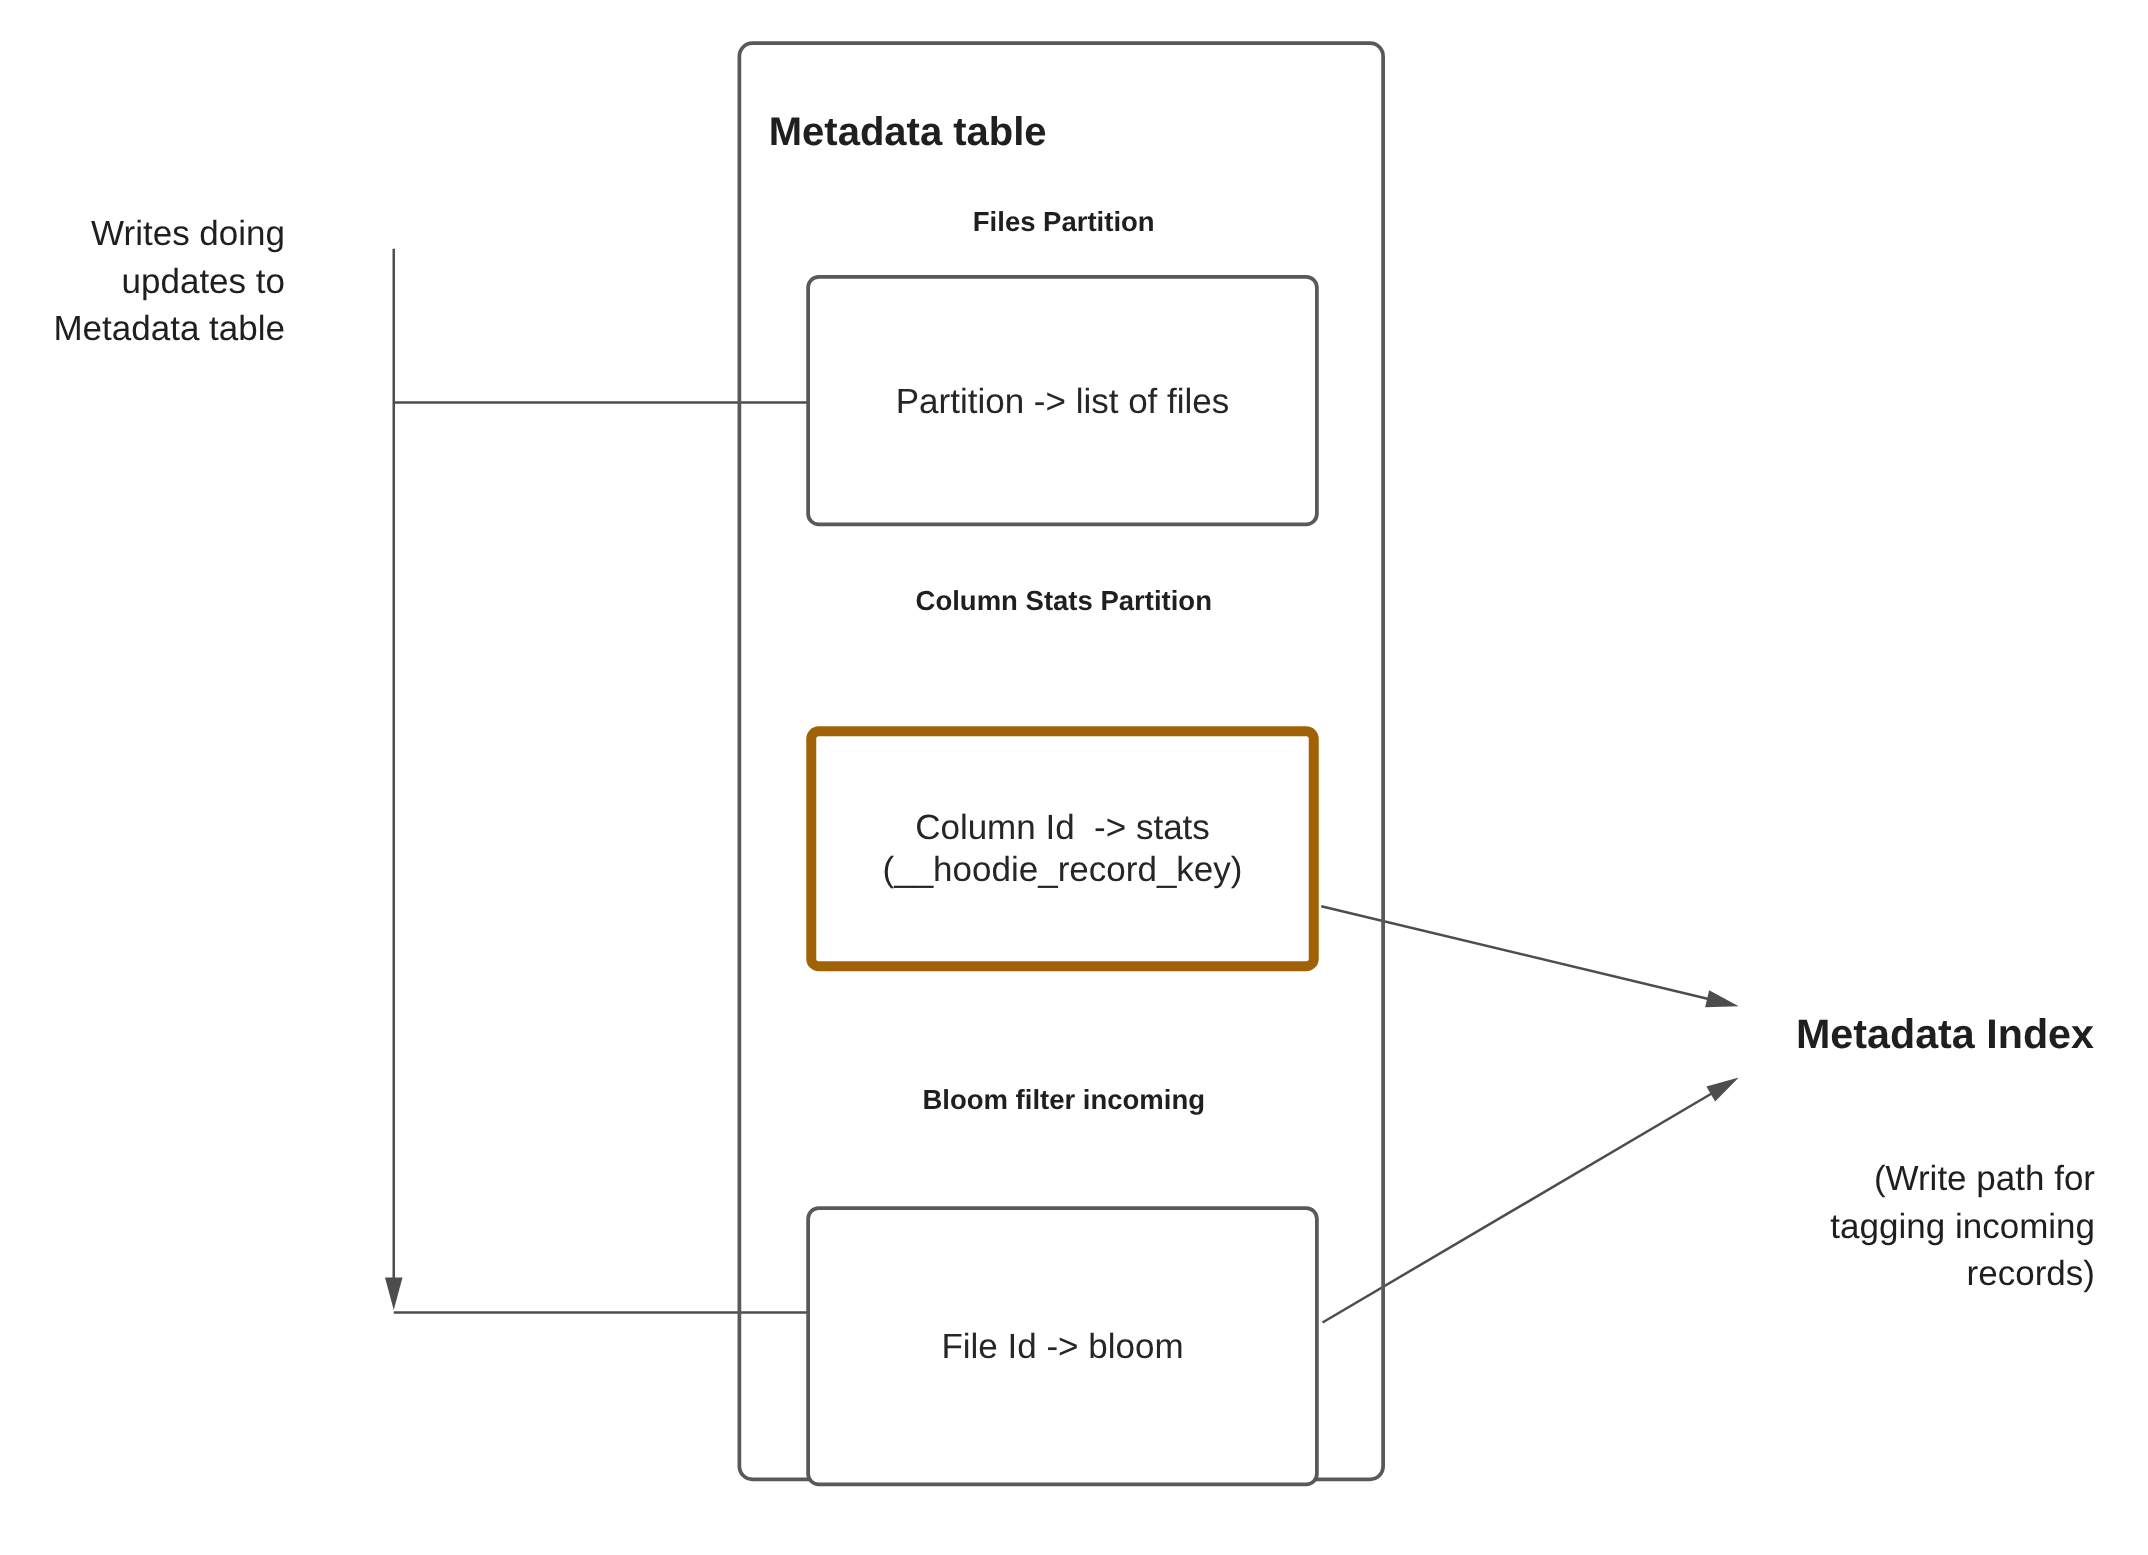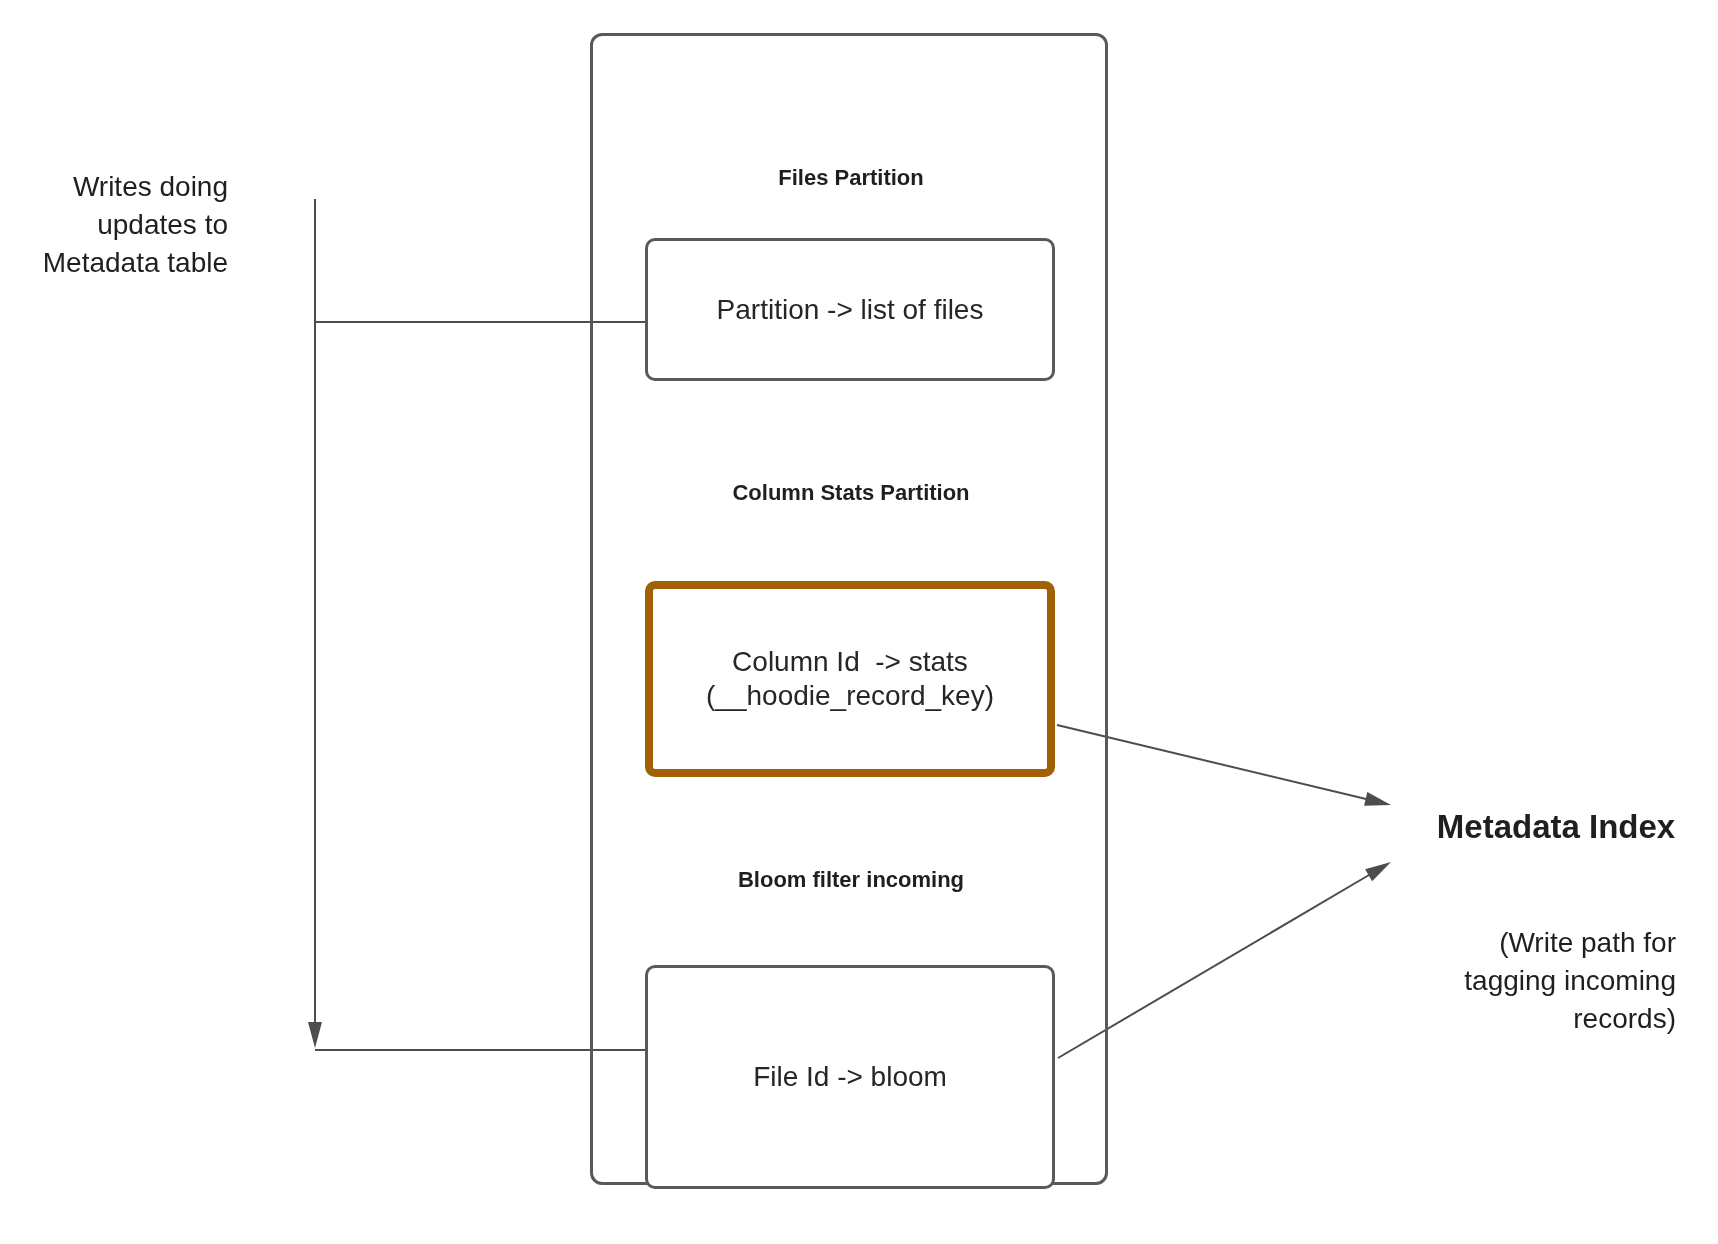--- a/index.html
+++ b/index.html
@@ -46,41 +46,41 @@
   .section-title {
     position: absolute;
     left: 721px;
     width: 260px;
     text-align: center;
     font-size: 22px;
     font-weight: bold;
     line-height: 44px;
   }
   .title-files     { top: 156px; }
-  .title-colstats  { top: 471px; }
+  .title-colstats  { top: 459px; }
   .title-bloom     { top: 858px; }
   .part-box {
     position: absolute;
     left: 645px;
     width: 410px;
     box-sizing: border-box;
     border: 3px solid #595959;
     border-radius: 10px;
     background: #ffffff;
     display: flex;
     align-items: center;
     justify-content: center;
     text-align: center;
     font-size: 28px;
     line-height: 34px;
     color: #262626;
   }
   .box-files {
-    top: 238px;
-    height: 143px;
+    top: 220px;
+    height: 201px;
   }
   .box-colstats {
     top: 581px;
     height: 196px;
     border: 8px solid #a16207;
   }
   .box-colstats .box-body {
     white-space: pre-wrap;
   }
   .box-bloom {
@@ -134,20 +134,21 @@
     <polygon points="1391,805 1364.1,805.7 1367.3,792.1" fill="#4d4d4d"></polygon>
 
     <line x1="1058" y1="1058" x2="1369" y2="875" stroke="#4d4d4d" stroke-width="2"></line>
     <polygon points="1391,862 1372.1,881.2 1365.1,869.2" fill="#4d4d4d"></polygon>
   </svg>
 
   <div class="note note-writes">Writes doing updates to Metadata table</div>
 
   <div class="outer-box"></div>
 
+  <div class="outer-box-title">Metadata table</div>
 
   <div class="section-title title-files">Files Partition</div>
 
   <div class="part-box box-files">
     <span class="box-body">Partition -&gt; list of files</span>
   </div>
 
   <div class="section-title title-colstats">Column Stats Partition</div>
 
   <div class="part-box box-colstats">

